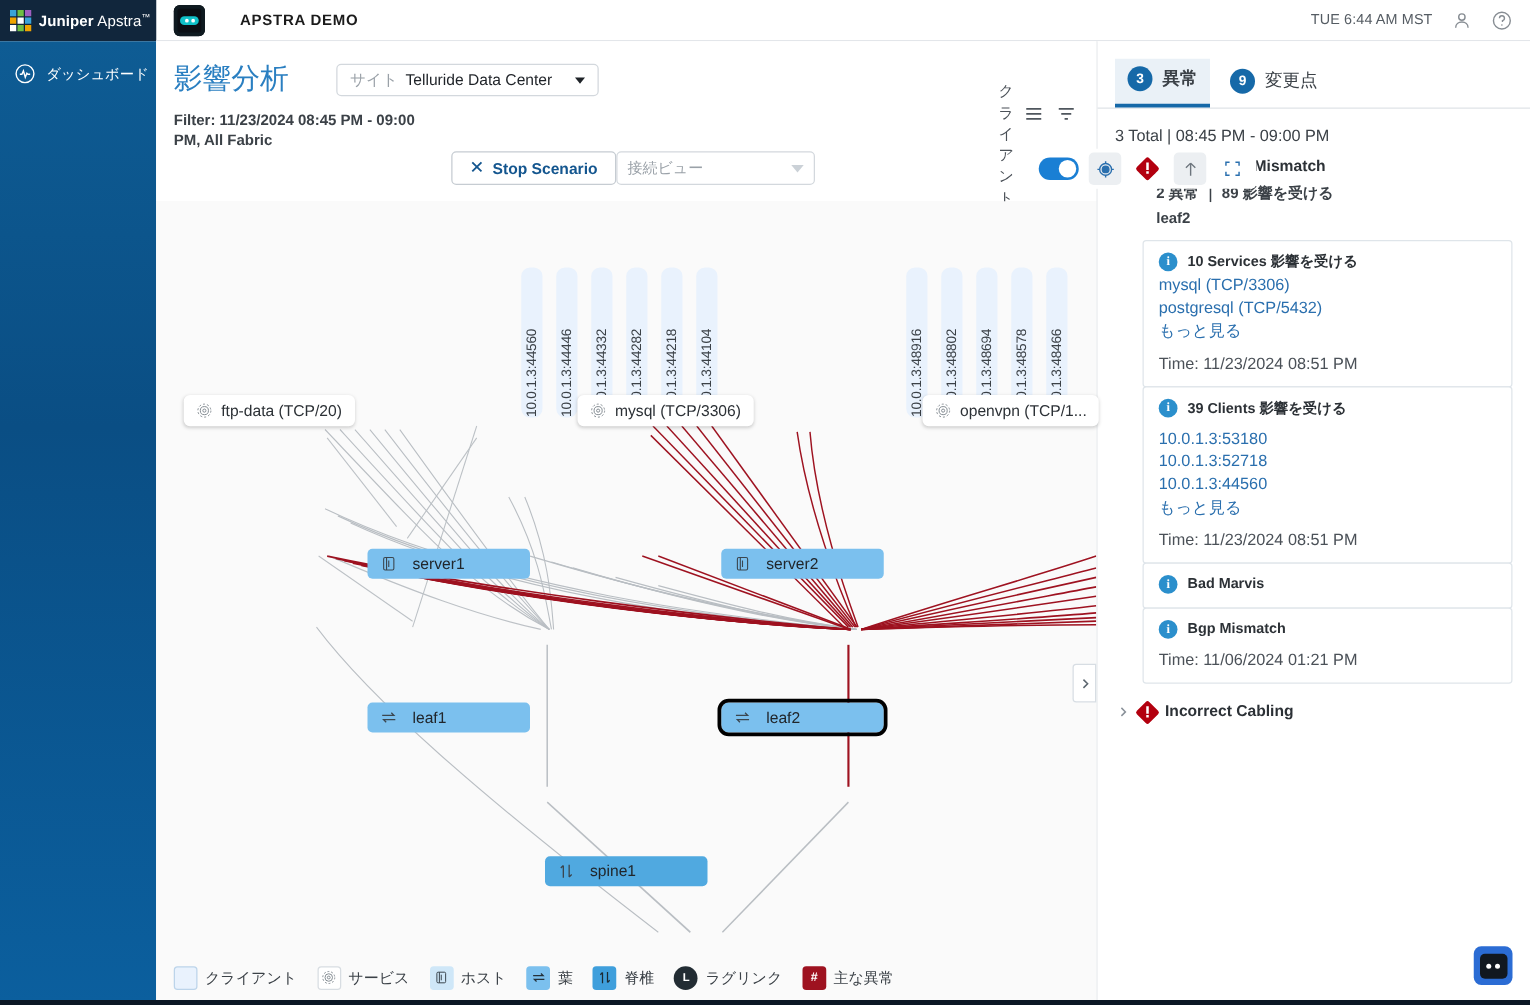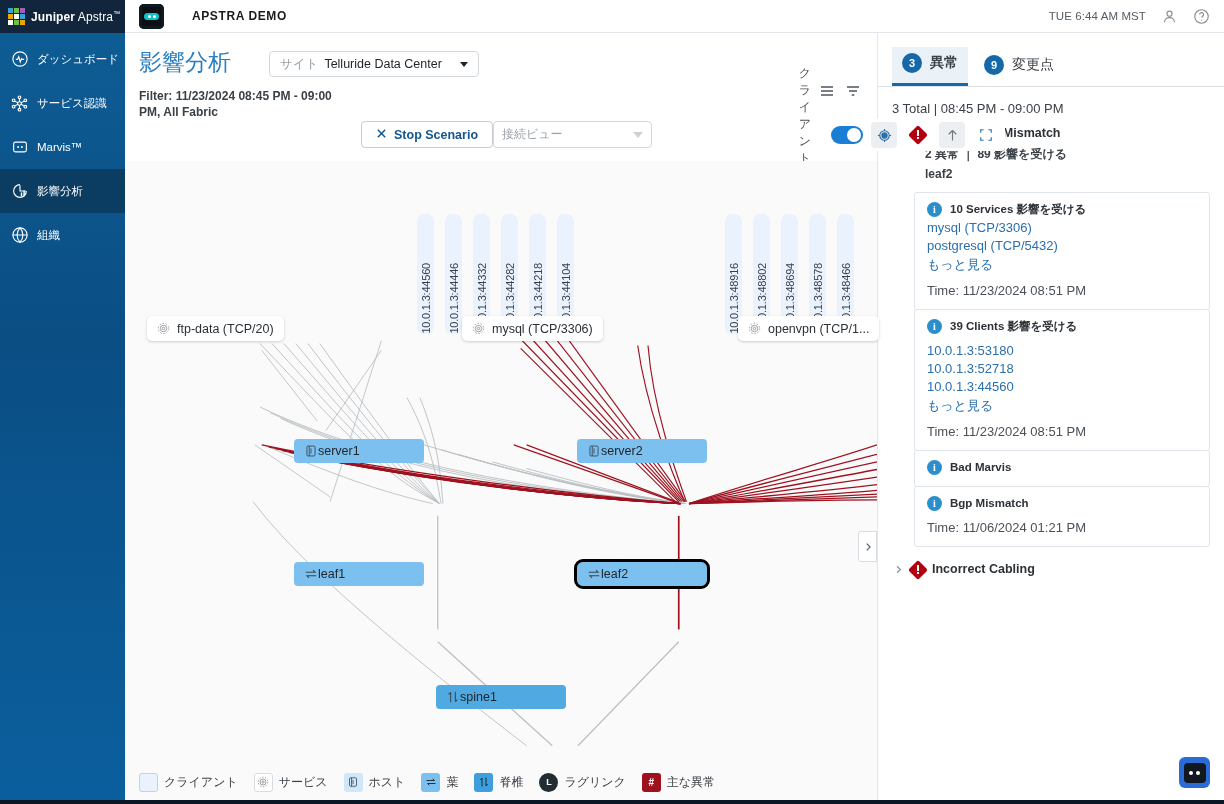--- a/index.html
+++ b/index.html
@@ -35,21 +35,21 @@
   .clock { font-size:11.5px; color:#555c63; letter-spacing:.1px; }
   .ticon { width:18px; height:18px; color:#878d93; display:flex; align-items:center; justify-content:center; cursor:pointer;}
 
   
   .body { flex:1; display:flex; min-height:0; }
 
   
   .sidebar {
     width:125px; flex:0 0 125px;
     background: linear-gradient(180deg,#0e5c94 0%, #0a4e84 40%, #0b5f9e 100%);
-    display:flex; flex-direction:column; padding-top:4px;
+    display:flex; flex-direction:row; padding-top:4px;
   }
   .nav-item { height:44px; display:flex; align-items:center; gap:8px; padding-left:10px; color:#fff; cursor:pointer; }
   .nav-item.active { background:#0b3c62; }
   .nav-label { font-size:11.5px; white-space:nowrap; }
   .nav-ico { width:19px; height:19px; flex:0 0 19px; display:flex; align-items:center; justify-content:center; color:#fff; }
 
   
   .canvas-wrap { flex:1; position:relative; background:#fafafa; min-width:0; display:flex; flex-direction:column; }
   .canvas-head { position:relative; height:128px; flex:0 0 128px; background:#ffffff; }
   .page-title { position:absolute; left:14px; top:14px; font-size:23px; color:#2a7fc1; font-weight:normal; }
@@ -105,21 +105,21 @@
   .svc {
     position:absolute; height:25px; background:#ffffff; border-radius:5px;
     display:flex; align-items:center; gap:7px; padding:0 10px; font-size:12.5px; color:#2c3136;
     box-shadow:0 1px 3px rgba(0,0,0,.18); white-space:nowrap; cursor:pointer;
   }
   .svc .sico { color:#7e868d; display:flex; }
 
   
   .node {
     position:absolute; height:24px; background:#7bc0ee; border-radius:4px;
-    display:flex; align-items:center; gap:0; padding:0 10px; font-size:12.5px; color:#21262b;
+    display:flex; align-items:center; gap:12px; padding:0 10px; font-size:12.5px; color:#21262b;
     cursor:pointer;
   }
   .node.sel { outline:3px solid #000; border-radius:6px; }
   .node .nico { color:#3b464f; display:flex; }
 
   svg.links { position:absolute; inset:0; width:100%; height:100%; pointer-events:none; }
 
   .panel-toggle {
     position:absolute; right:0px; top:370px; width:19px; height:31px;
     background:#fff; border:1px solid #d7dde3; border-radius:3px 0 0 3px;

